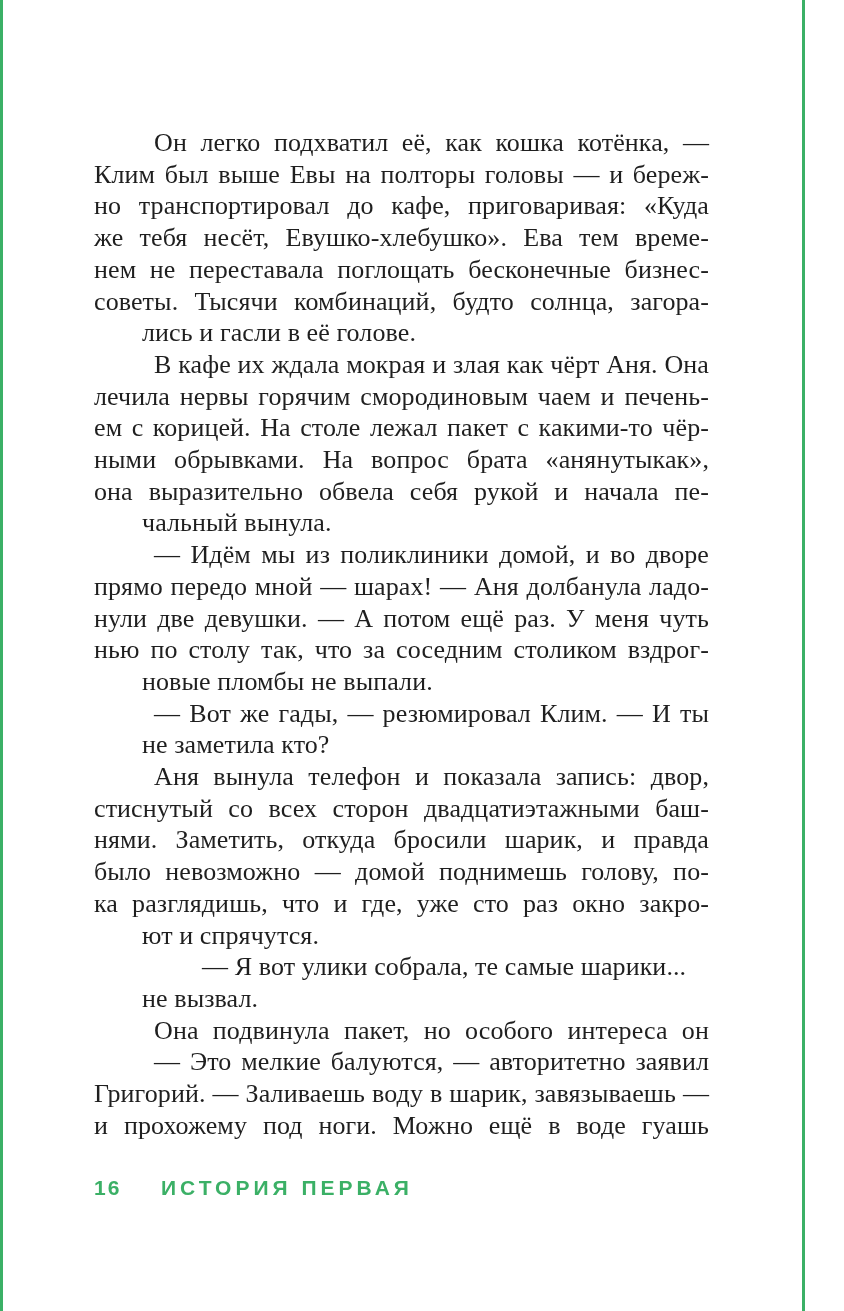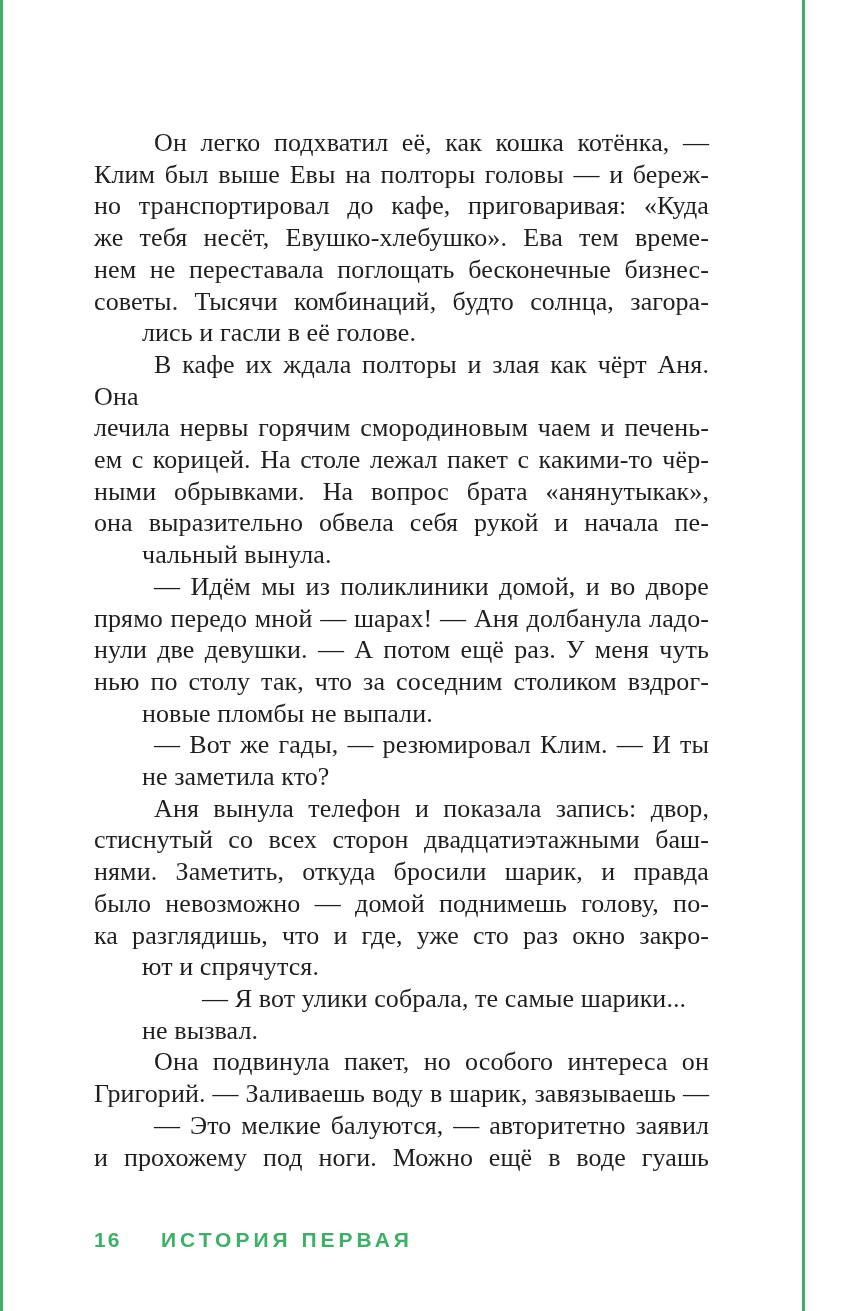--- a/index.html
+++ b/index.html
@@ -51,21 +51,21 @@
     margin-left: 48px;
     -moz-text-align-last: left;
   }
   .line.first {
     text-indent: 60px;
   }
 
   .footer {
     position: absolute;
     left: 94px;
-    top: 1228px;
+    top: 1176px;
     display: flex;
     align-items: baseline;
     font-family: "Liberation Sans", "DejaVu Sans", sans-serif;
     color: var(--accent-green, #3bb066);
   }
   .page-num {
     font-size: 21px;
     font-weight: 600;
     letter-spacing: 2px;
     min-width: 28px;
@@ -90,21 +90,21 @@
       <p class="para">
         <span class="line first">Он легко подхватил её, как кошка котёнка, —</span>
         <span class="line">Клим был выше Евы на полторы головы — и береж-</span>
         <span class="line">но транспортировал до кафе, приговаривая: «Куда</span>
         <span class="line">же тебя несёт, Евушко-хлебушко». Ева тем време-</span>
         <span class="line">нем не переставала поглощать бесконечные бизнес-</span>
         <span class="line">советы. Тысячи комбинаций, будто солнца, загора-</span>
         <span class="line endline">лись и гасли в её голове.</span>
       </p>
       <p class="para">
-        <span class="line first">В кафе их ждала полторы и злая как чёрт Аня. Она</span>
+        <span class="line first">В кафе их ждала мокрая и злая как чёрт Аня. Она</span>
         <span class="line">лечила нервы горячим смородиновым чаем и печень-</span>
         <span class="line">ем с корицей. На столе лежал пакет с какими-то чёр-</span>
         <span class="line">ными обрывками. На вопрос брата «анянутыкак»,</span>
         <span class="line">она выразительно обвела себя рукой и начала пе-</span>
         <span class="line endline">чальный вынула.</span>
       </p>
       <p class="para">
         <span class="line first">— Идём мы из поликлиники домой, и во дворе</span>
         <span class="line">прямо передо мной — шарах! — Аня долбанула ладо-</span>
         <span class="line">нули две девушки. — А потом ещё раз. У меня чуть</span>
@@ -124,22 +124,22 @@
         <span class="line endline">ют и спрячутся.</span>
       </p>
       <p class="para">
         <span class="line first endline">— Я вот улики собрала, те самые шарики...</span>
       </p>
       <p class="para">
         <span class="line endline">не вызвал.</span>
         <span class="line first">Она подвинула пакет, но особого интереса он</span>
       </p>
       <p class="para">
+        <span class="line first">— Это мелкие балуются, — авторитетно заявил</span>
         <span class="line">Григорий. — Заливаешь воду в шарик, завязываешь —</span>
-        <span class="line first">— Это мелкие балуются, — авторитетно заявил</span>
         <span class="line">и прохожему под ноги. Можно ещё в воде гуашь</span>
       </p>
     </main>
 
   <footer class="footer">
     <span class="page-num">16</span>
     <span class="running-title">ИСТОРИЯ ПЕРВАЯ</span>
   </footer>
 
 </div>

